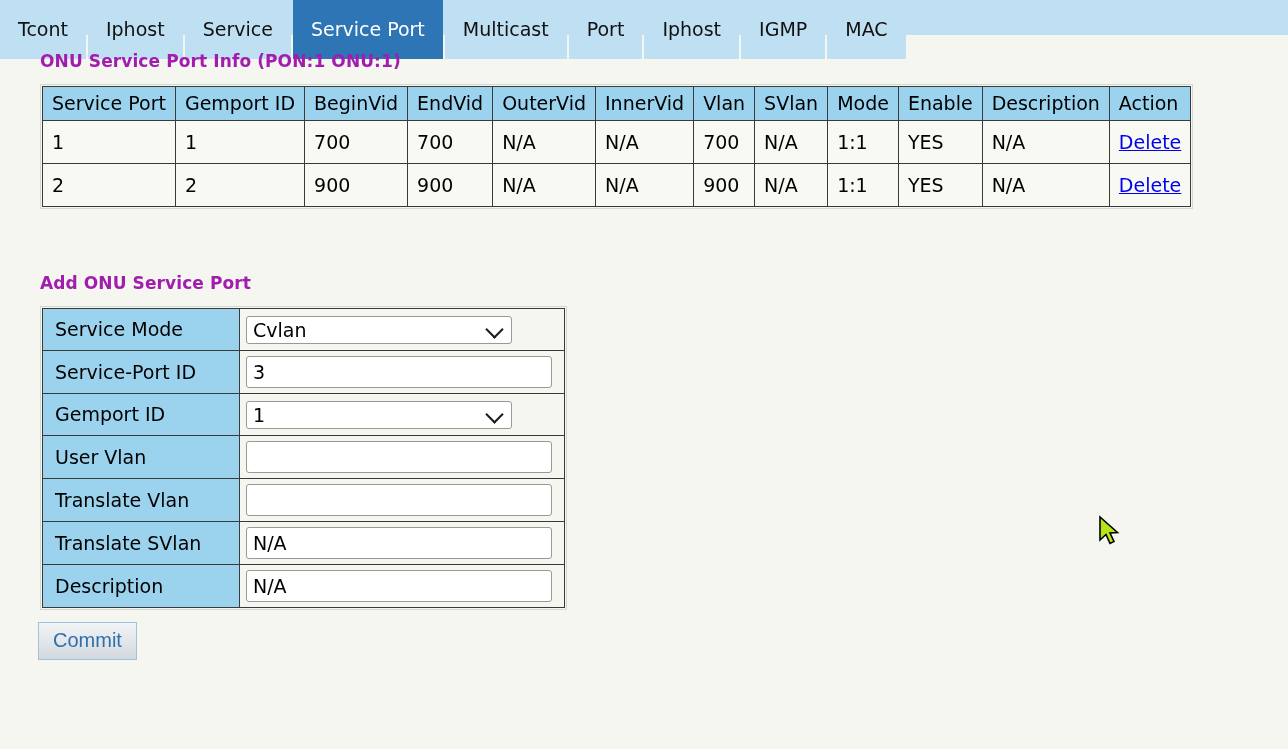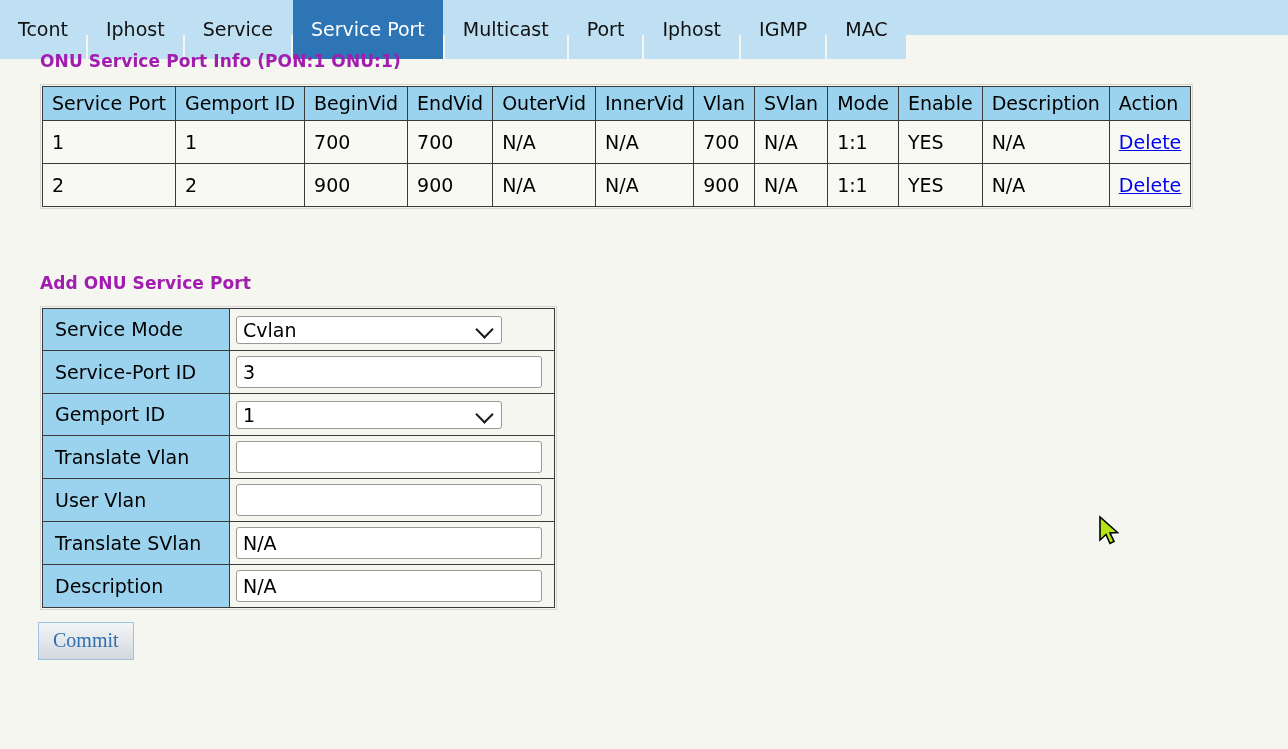--- a/index.html
+++ b/index.html
@@ -109,21 +109,21 @@
     background: #f4f6ef;
   }
   table.formgrid td {
     border: 1px solid #3a3a3a;
     font-size: 19px;
     color: #000000;
     font-family: "DejaVu Sans", sans-serif;
   }
   td.lbl {
     background: #9bd3ee;
-    padding: 9px 4px 10px 12px;
+    padding: 9px 14px 10px 12px;
     width: 170px;
     white-space: nowrap;
   }
   td.fld {
     background: #f4f6ef;
     padding: 5px 8px 5px 6px;
     width: 310px;
   }
   .tb {
     width: 292px;
@@ -169,21 +169,21 @@
     border-bottom: 2.4px solid #1a1a1a;
     transform: rotate(45deg);
     pointer-events: none;
   }
 
   
   .commit {
     margin: 8px 0 0 38px;
     display: inline-block;
     font-size: 20px;
-    font-family: Liberation Serif, serif;
+    font-family: Liberation Sans, sans-serif;
     color: #2e6fae;
     background: linear-gradient(to bottom, #f2f4f6 0%, #e3e7eb 50%, #d2d8dd 100%);
     border: 1px solid #9dc3df;
     padding: 4px 14px 6px 14px;
     cursor: pointer;
     line-height: 26px;
   }
 
   
   .cursor {
@@ -280,25 +280,25 @@
         </tr>
         <tr>
           <td class="lbl">Service-Port ID</td>
           <td class="fld"><input class="tb" type="text" value="3" style=""></td>
         </tr>
         <tr>
           <td class="lbl">Gemport ID</td>
           <td class="fld"><span class="selwrap"><select class="sel"><option>1</option><option>2</option></select><span class="chev"></span></span></td>
         </tr>
         <tr>
+          <td class="lbl">User Vlan</td>
+          <td class="fld"><input class="tb" type="text" style=""></td>
+        </tr>
+        <tr>
           <td class="lbl">Translate Vlan</td>
-          <td class="fld"><input class="tb" type="text" style=""></td>
-        </tr>
-        <tr>
-          <td class="lbl">User Vlan</td>
           <td class="fld"><input class="tb" type="text" style=""></td>
         </tr>
         <tr>
           <td class="lbl">Translate SVlan</td>
           <td class="fld"><input class="tb" type="text" value="N/A" style=""></td>
         </tr>
         <tr>
           <td class="lbl">Description</td>
           <td class="fld"><input class="tb" type="text" value="N/A" style=""></td>
         </tr>

